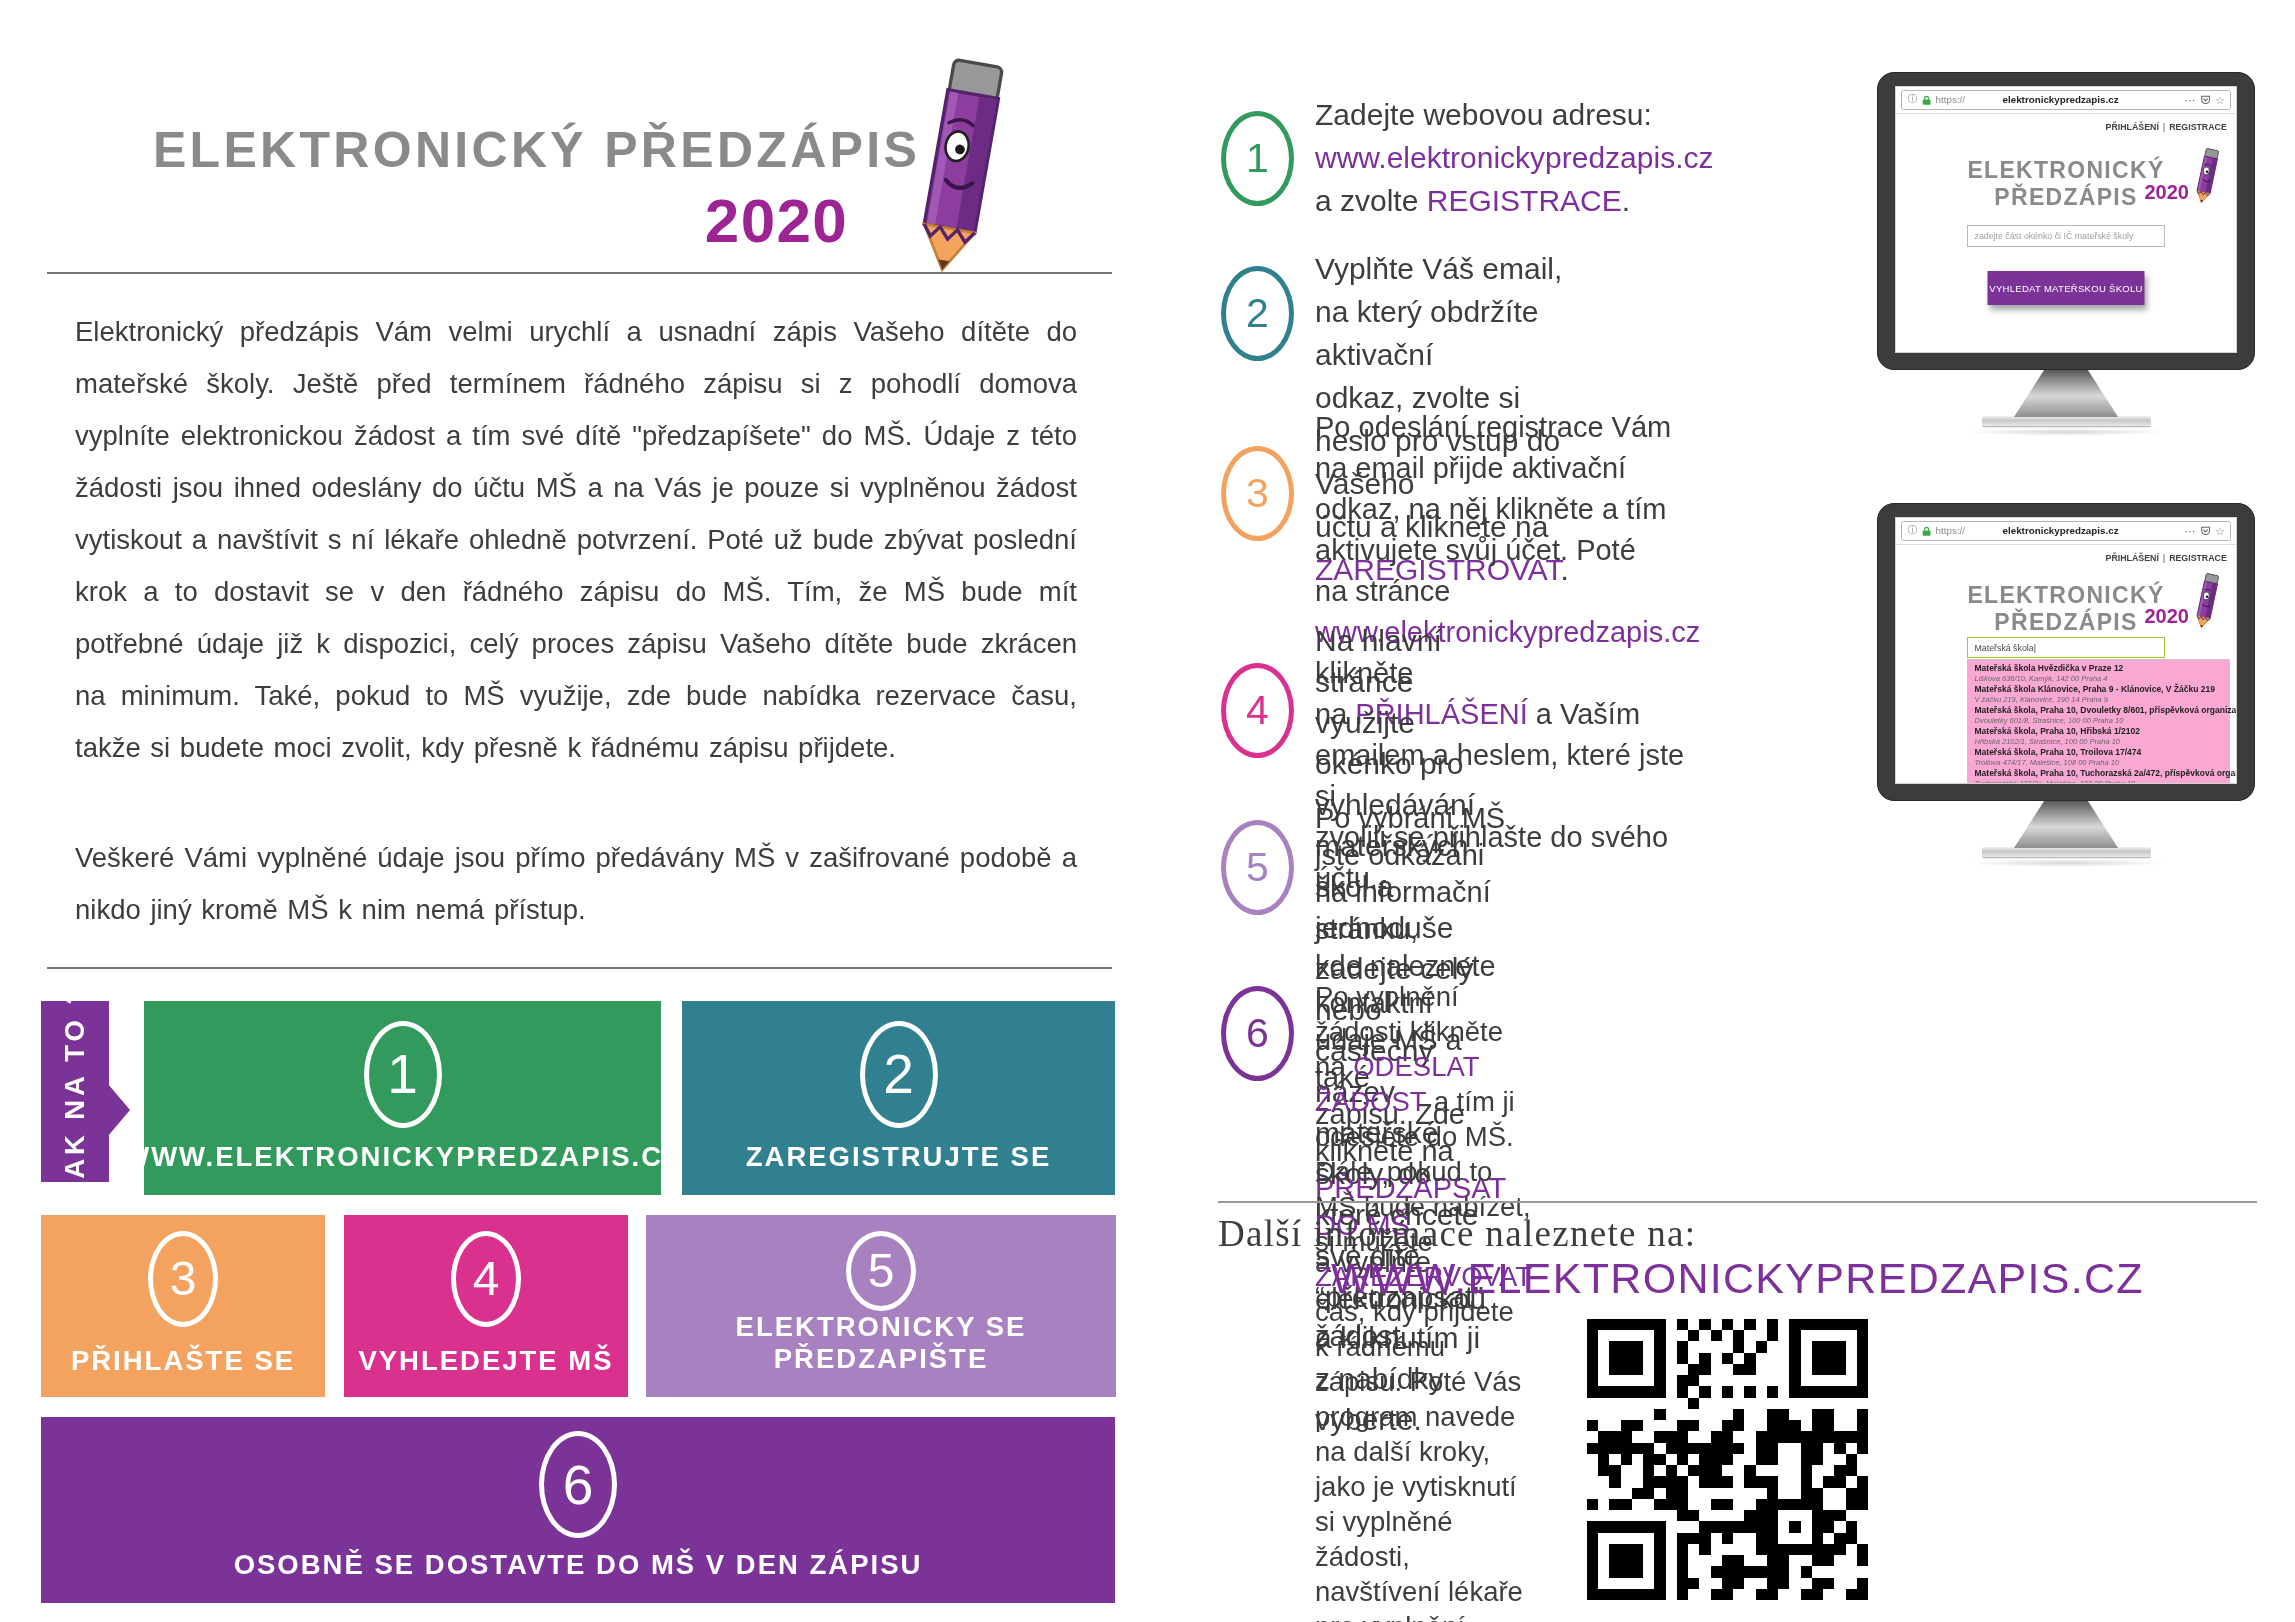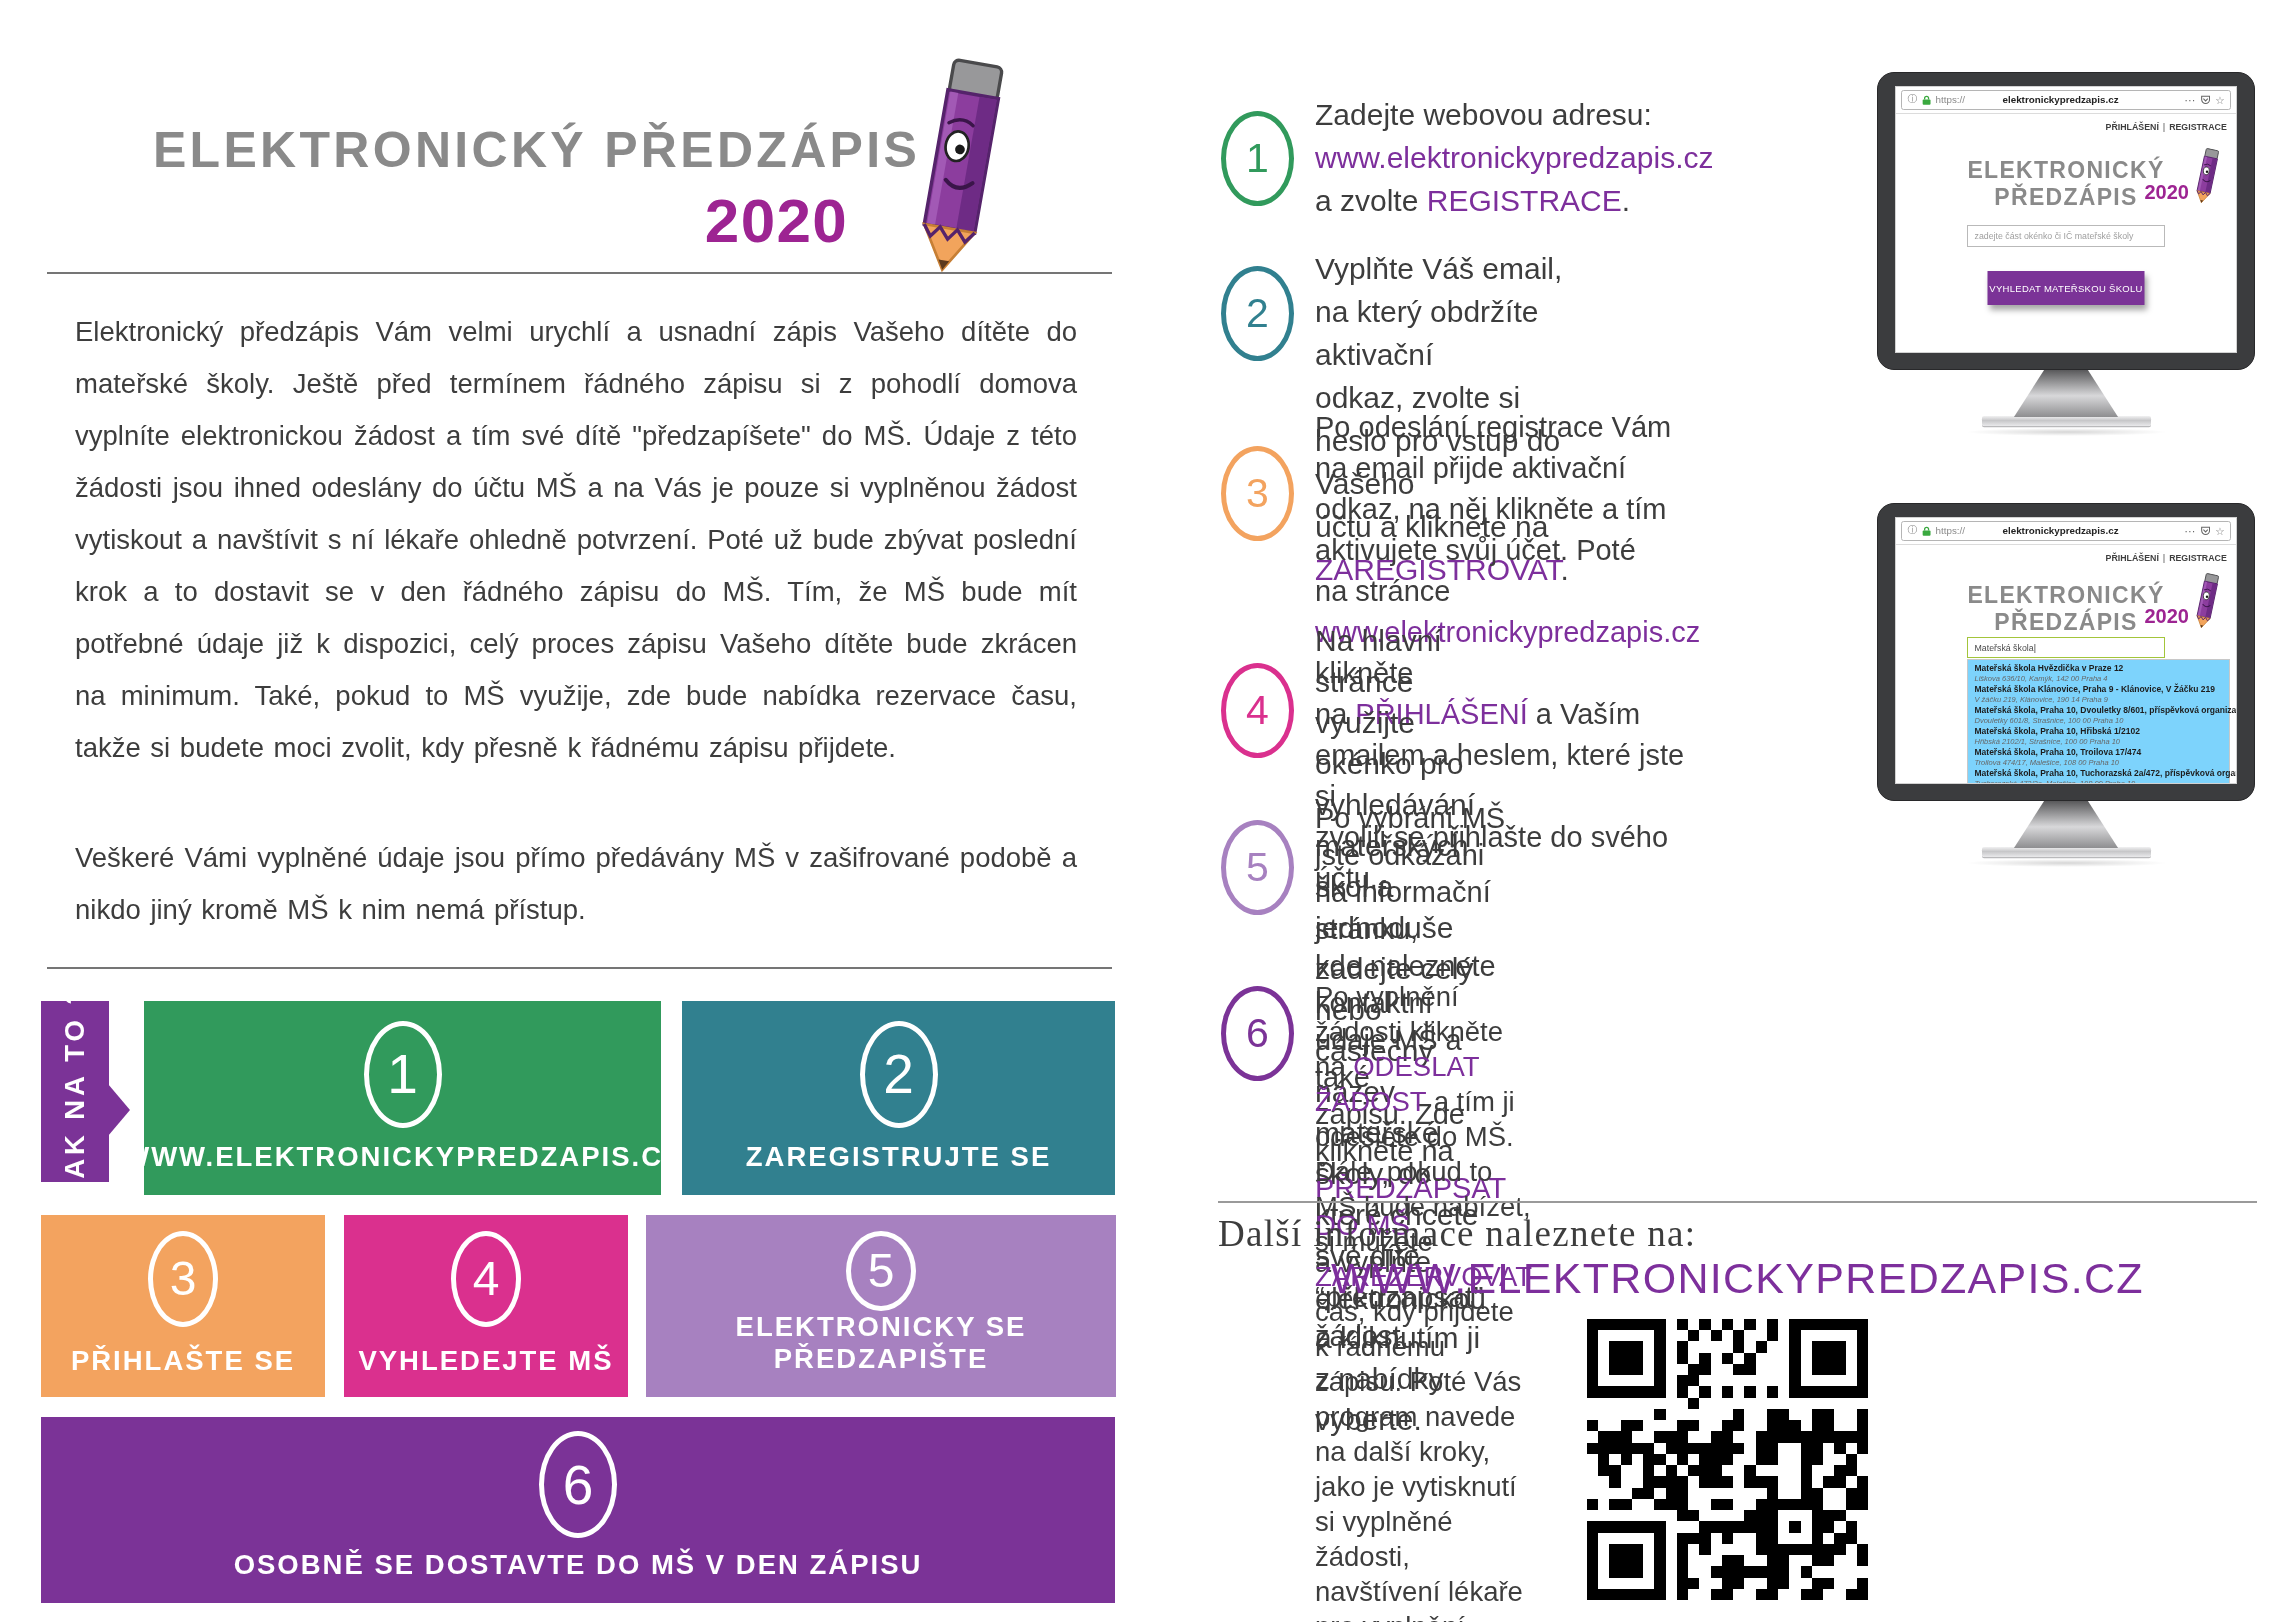--- a/index.html
+++ b/index.html
@@ -106,21 +106,21 @@
   .m2 .pencil-mini{top:27.5px;}
   .searchbox{position:absolute;top:111px;left:50%;transform:translateX(-50%);width:198px;height:22px;
            box-sizing:border-box;border:1.3px solid #b9b9b9;display:flex;align-items:center;
            padding:0 6.5px;font-size:8.8px;color:#9e9e9e;background:#fff;}
   .m2 .searchbox{top:92px;height:21px;border-color:var(--inputgreen);color:#4a4a4a;}
   .caret{color:#333;font-weight:normal;}
   .searchbtn{position:absolute;top:157px;left:50%;transform:translateX(-50%);width:157px;height:34px;
            background:var(--purple);color:#fff;font-size:9.5px;letter-spacing:0.3px;
            display:flex;align-items:center;justify-content:center;box-shadow:2.6px 4.6px 5.9px rgba(0,0,0,.35);}
   .dropdown{position:absolute;top:114px;left:calc(50% - 99px);width:263px;box-sizing:border-box;
-           background:#7dd3fc;border:0.7px solid #c8c8c8;padding:3.3px 6.5px 2.6px;}
+           background:#f9a8d4;border:0.7px solid #c8c8c8;padding:3.3px 6.5px 2.6px;}
   .res-name{font-size:8.5px;font-weight:bold;color:#1d1d1d;line-height:10.5px;white-space:nowrap;}
   .res-addr{font-size:7.5px;font-style:italic;color:#666;line-height:9.2px;margin-bottom:1.3px;white-space:nowrap;}
   .hidden-defs{position:absolute;width:0;height:0;overflow:hidden;}
 </style>
 </head>
 <body>
 
 <svg class="hidden-defs" xmlns="http://www.w3.org/2000/svg">
   <symbol id="pencil" viewBox="0 0 90 160">
     <rect x="27" y="3" width="36" height="25" rx="4" fill="#98989a" stroke="#4a4a4c" stroke-width="2.5"></rect>

